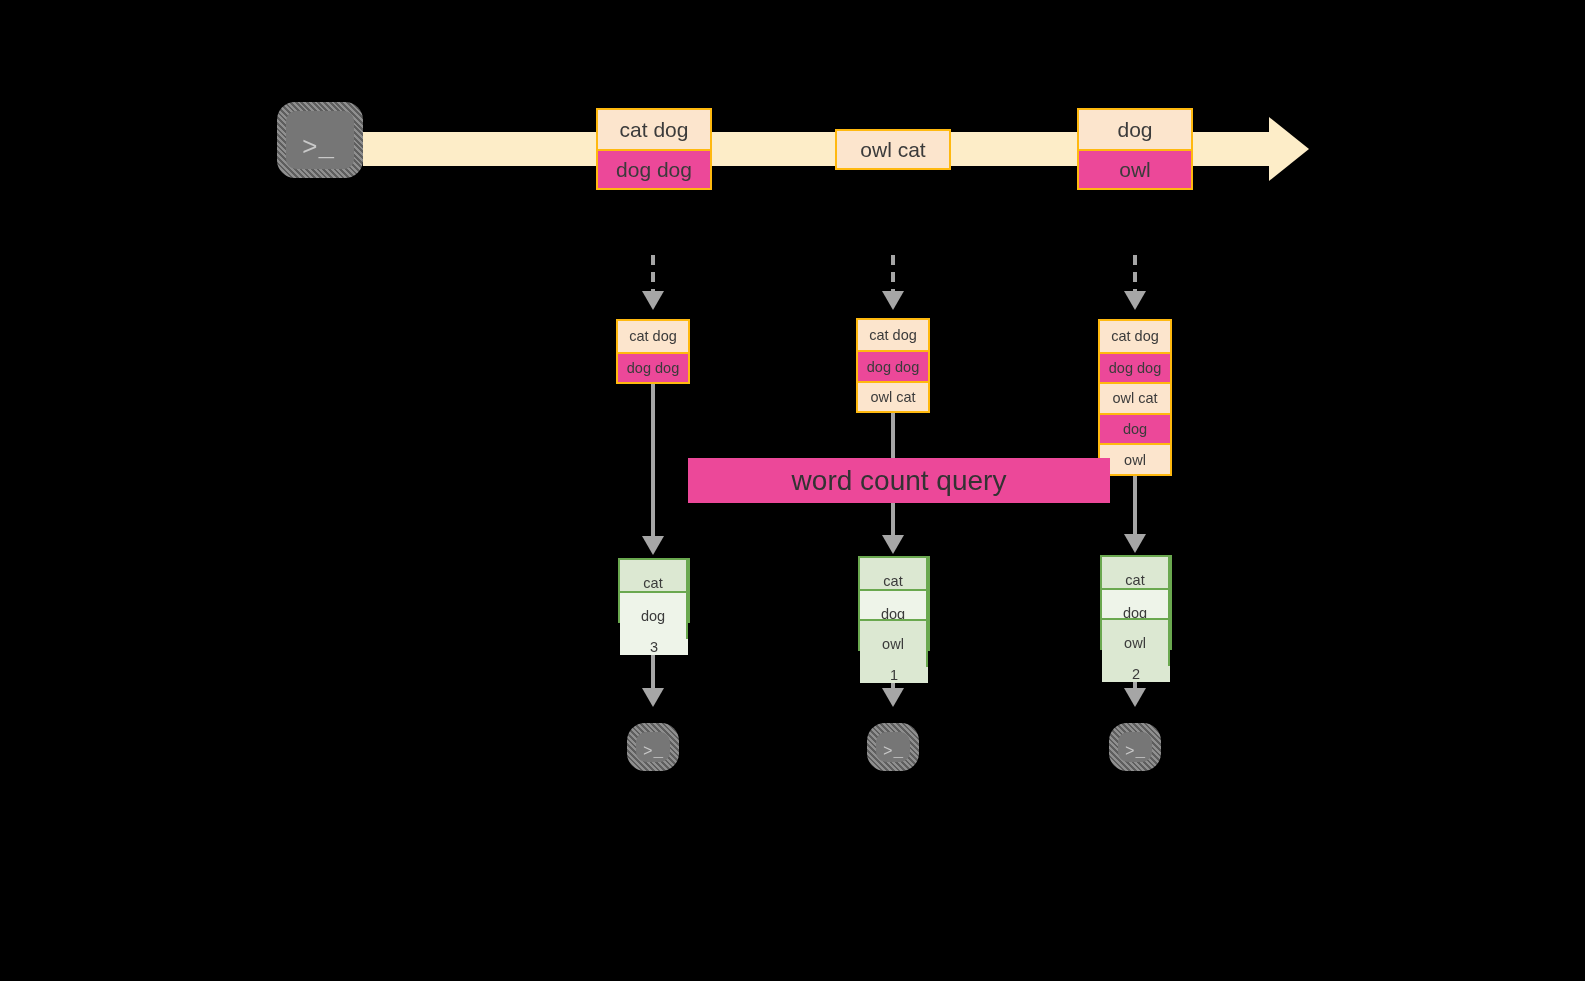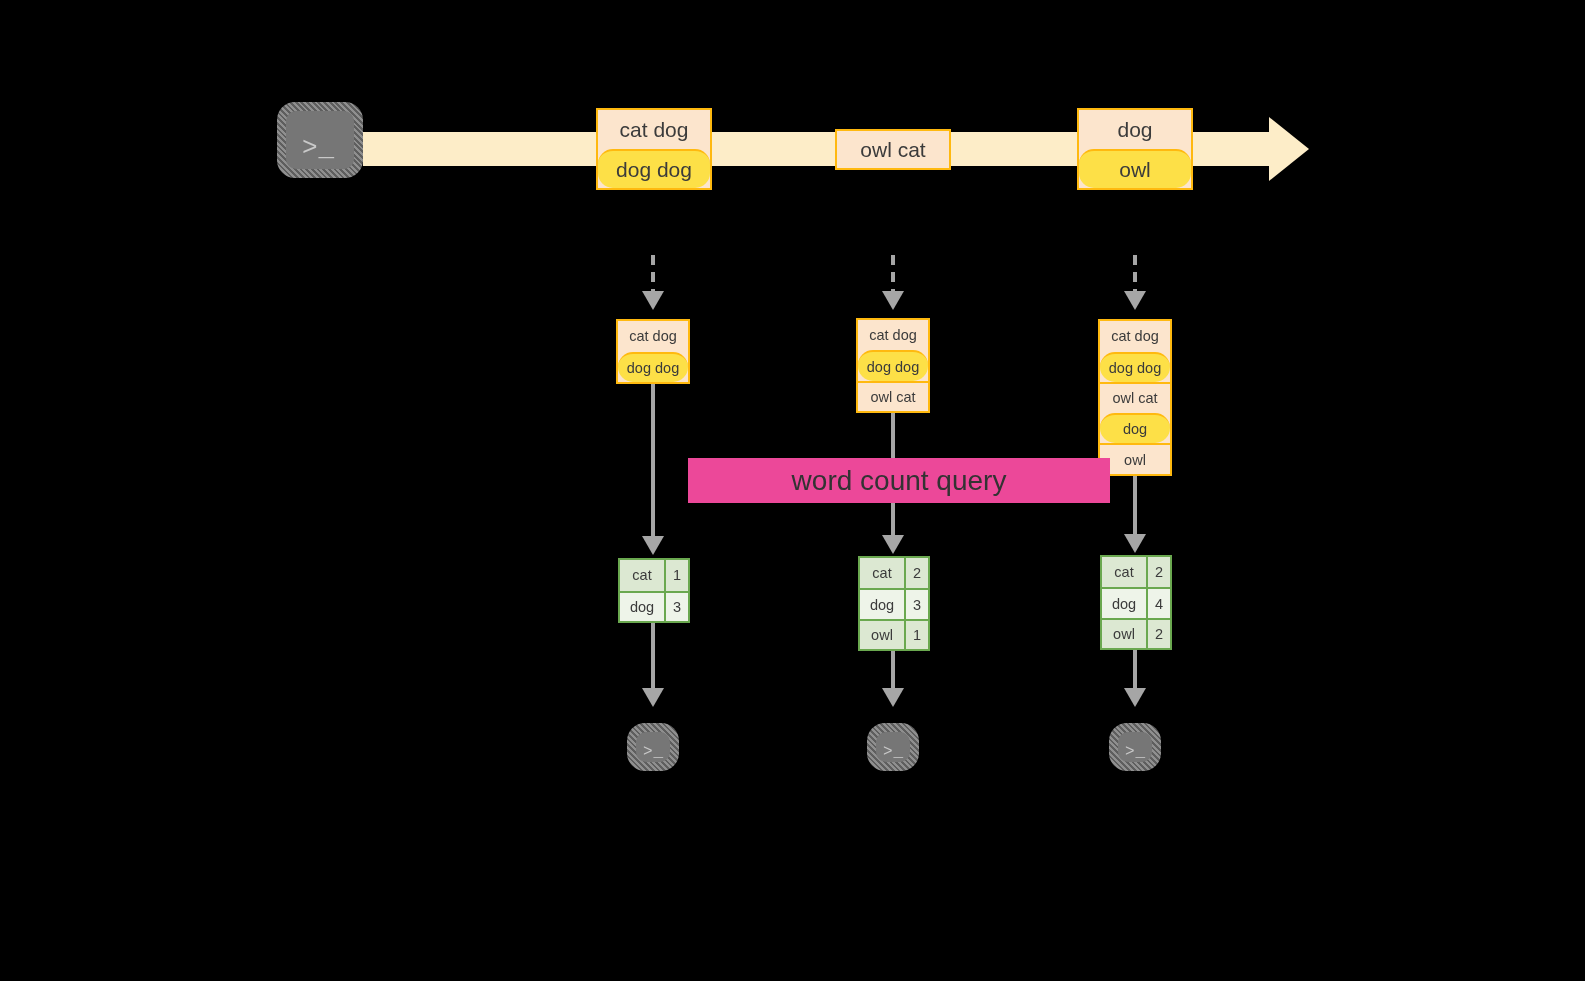--- a/index.html
+++ b/index.html
@@ -75,38 +75,39 @@
     z-index: 6;
   }
   .obox .orow {
     flex: 1 1 auto;
     display: flex;
     align-items: center;
     justify-content: center;
     color: #3b3b3b;
     white-space: nowrap;
   }
-  .obox .orow.alt { background: #fde047; border-radius: 15px; }
+  .obox .orow.alt { background: #ec4899; }
   .obox .orow.sep { border-top: 2px solid #ffb90f; }
 
   .obox.big .orow { font-size: 21px; height: 39px; }
   .obox.small .orow { font-size: 14.5px; height: 30.5px; }
 
   
   .gbox {
     position: absolute;
     border: 2px solid #6aa84f;
     background: #dce8d2;
     display: flex;
     flex-direction: column;
     z-index: 6;
   }
   .gbox .grow {
     display: flex;
     height: 30.5px;
+    flex-direction: column;
   }
   .gbox .grow.sep { border-top: 2px solid #6aa84f; }
   .gbox .grow.alt .gk,
   .gbox .grow.alt .gv { background: #eef4e9; }
   .gbox .gk {
     flex: 0 0 46px;
     display: flex; align-items: center; justify-content: center;
     font-size: 14.5px; color: #3b3b3b;
     background: #dce8d2;
     border-right: 2px solid #6aa84f;

